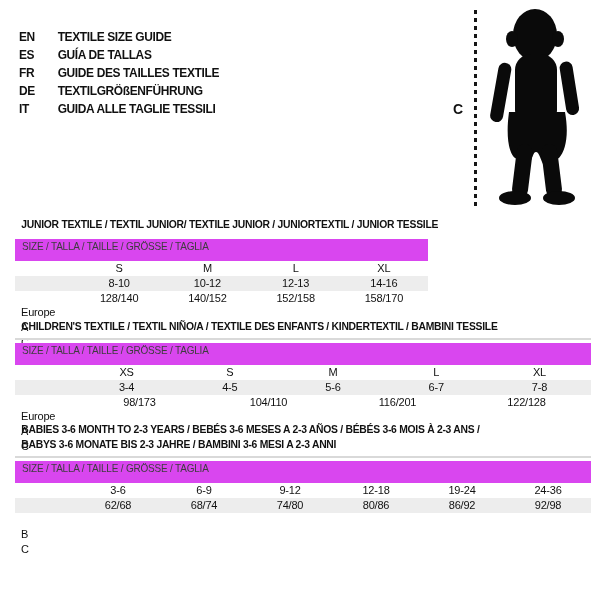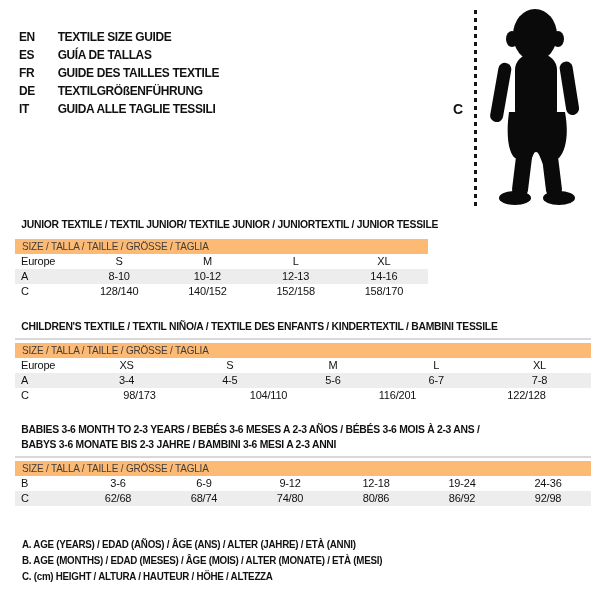--- a/index.html
+++ b/index.html
@@ -61,23 +61,23 @@
     white-space: nowrap;
     padding-left: 7px;
   }
   .top-rule {
     height: 2px;
     background: #d9d9d9;
     margin-top: 4px;
   }
   .size-bar {
     margin-top: 3px;
-    height: 15px;
+    height: 22px;
     line-height: 15px;
-    background: #fdba74;
+    background: #d946ef;
     color: #3d3d3d;
     font-size: 10.5px;
     letter-spacing: -0.2px;
     padding-left: 7px;
     white-space: nowrap;
   }
   .size-bar span {
     display: inline-block;
     transform: scaleX(0.95);
     transform-origin: 0 50%;
@@ -88,20 +88,21 @@
     line-height: 15px;
     font-size: 11px;
     letter-spacing: -0.2px;
   }
   .trow.shaded { background: #ededed; }
   .cell { flex: 1; text-align: center; }
   .cell.lab {
     flex: 0 0 60px;
     text-align: left;
     padding-left: 6px;
+    margin-top: 44px;
   }
   .t1 { top: 217px; width: 413px; }
   .t1 .size-bar { margin-top: 7px; }
   .t2 { top: 319px; width: 576px; }
   .t2 .size-bar { margin-top: 3px; }
   .t3 { top: 422px; width: 576px; }
   .t3 .size-bar { margin-top: 3px; }
   
   .notes {
     position: absolute;
@@ -234,19 +235,14 @@
       <span class="cell lab">C</span>
       <span class="cell">62/68</span>
       <span class="cell">68/74</span>
       <span class="cell">74/80</span>
       <span class="cell">80/86</span>
       <span class="cell">86/92</span>
       <span class="cell">92/98</span>
     </div>
   </div>
 
-  <div class="notes">
-    <div class="note-line">A. AGE (YEARS) / EDAD (AÑOS) / ÂGE (ANS) / ALTER (JAHRE) / ETÀ (ANNI)</div>
-    <div class="note-line">B. AGE (MONTHS) / EDAD (MESES) / ÂGE (MOIS) / ALTER (MONATE) / ETÀ (MESI)</div>
-    <div class="note-line">C. (cm) HEIGHT / ALTURA / HAUTEUR / HÖHE / ALTEZZA</div>
-  </div>
 
 </div>
 
 </body></html>

